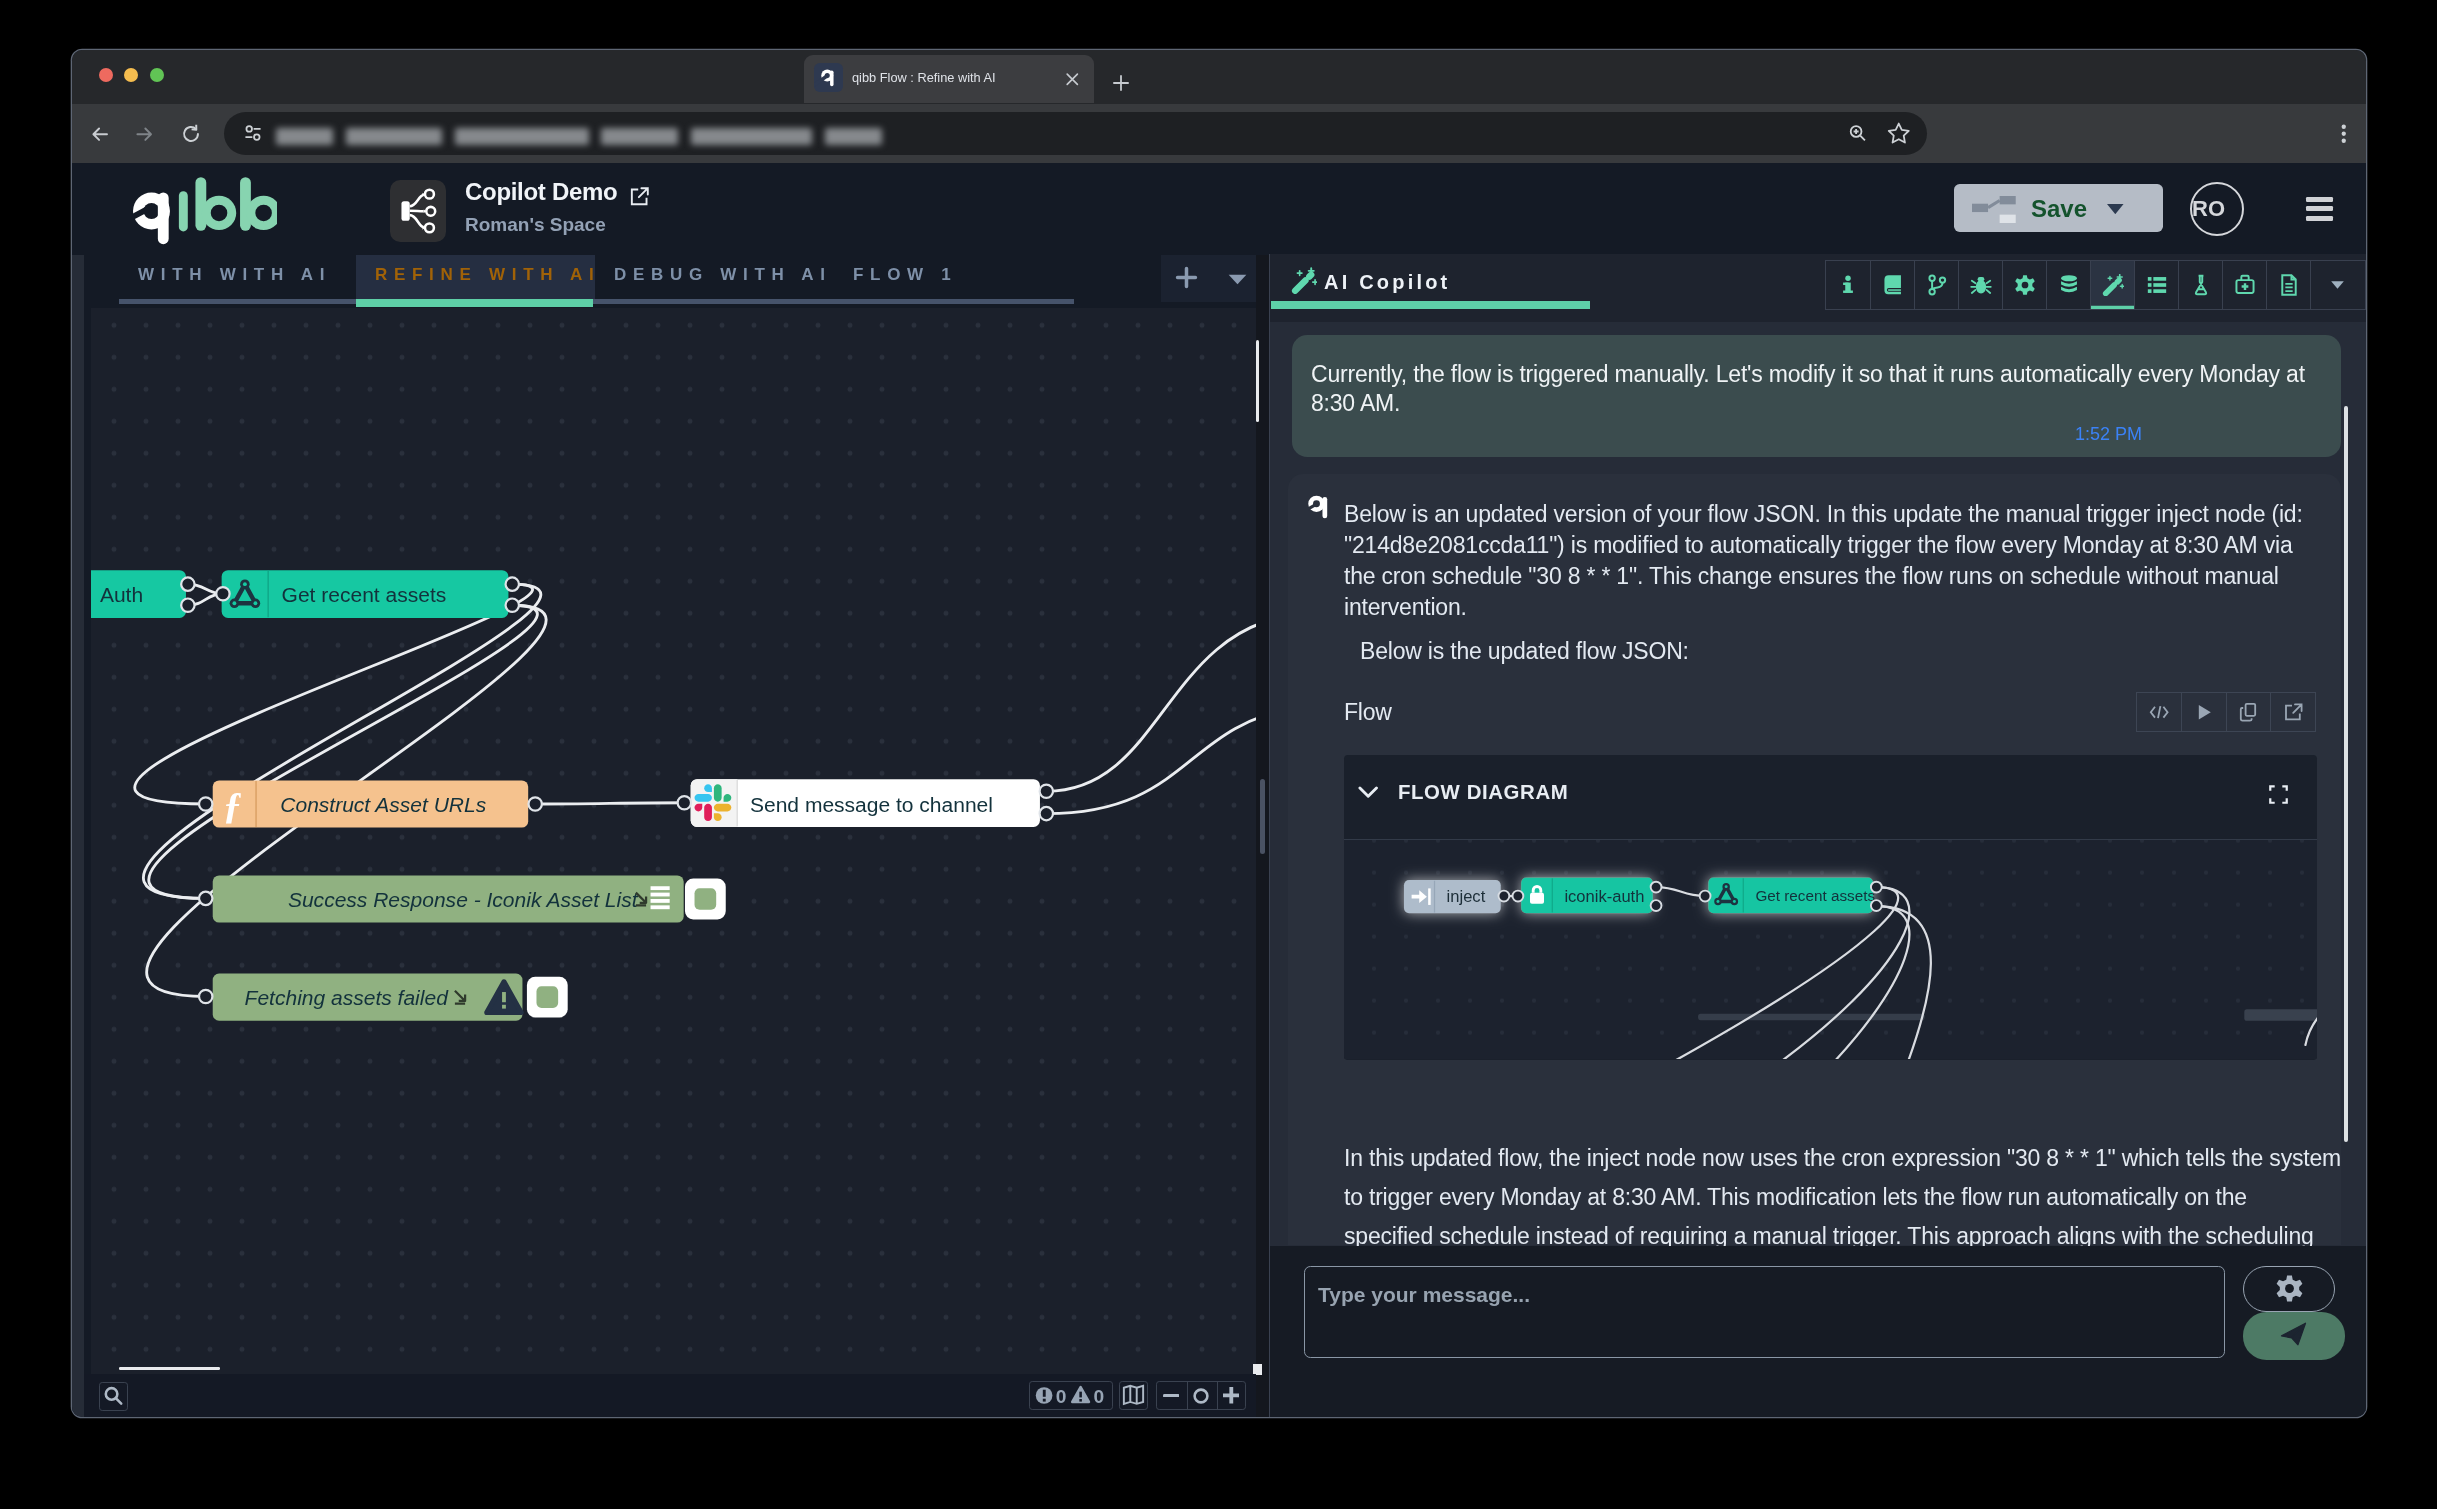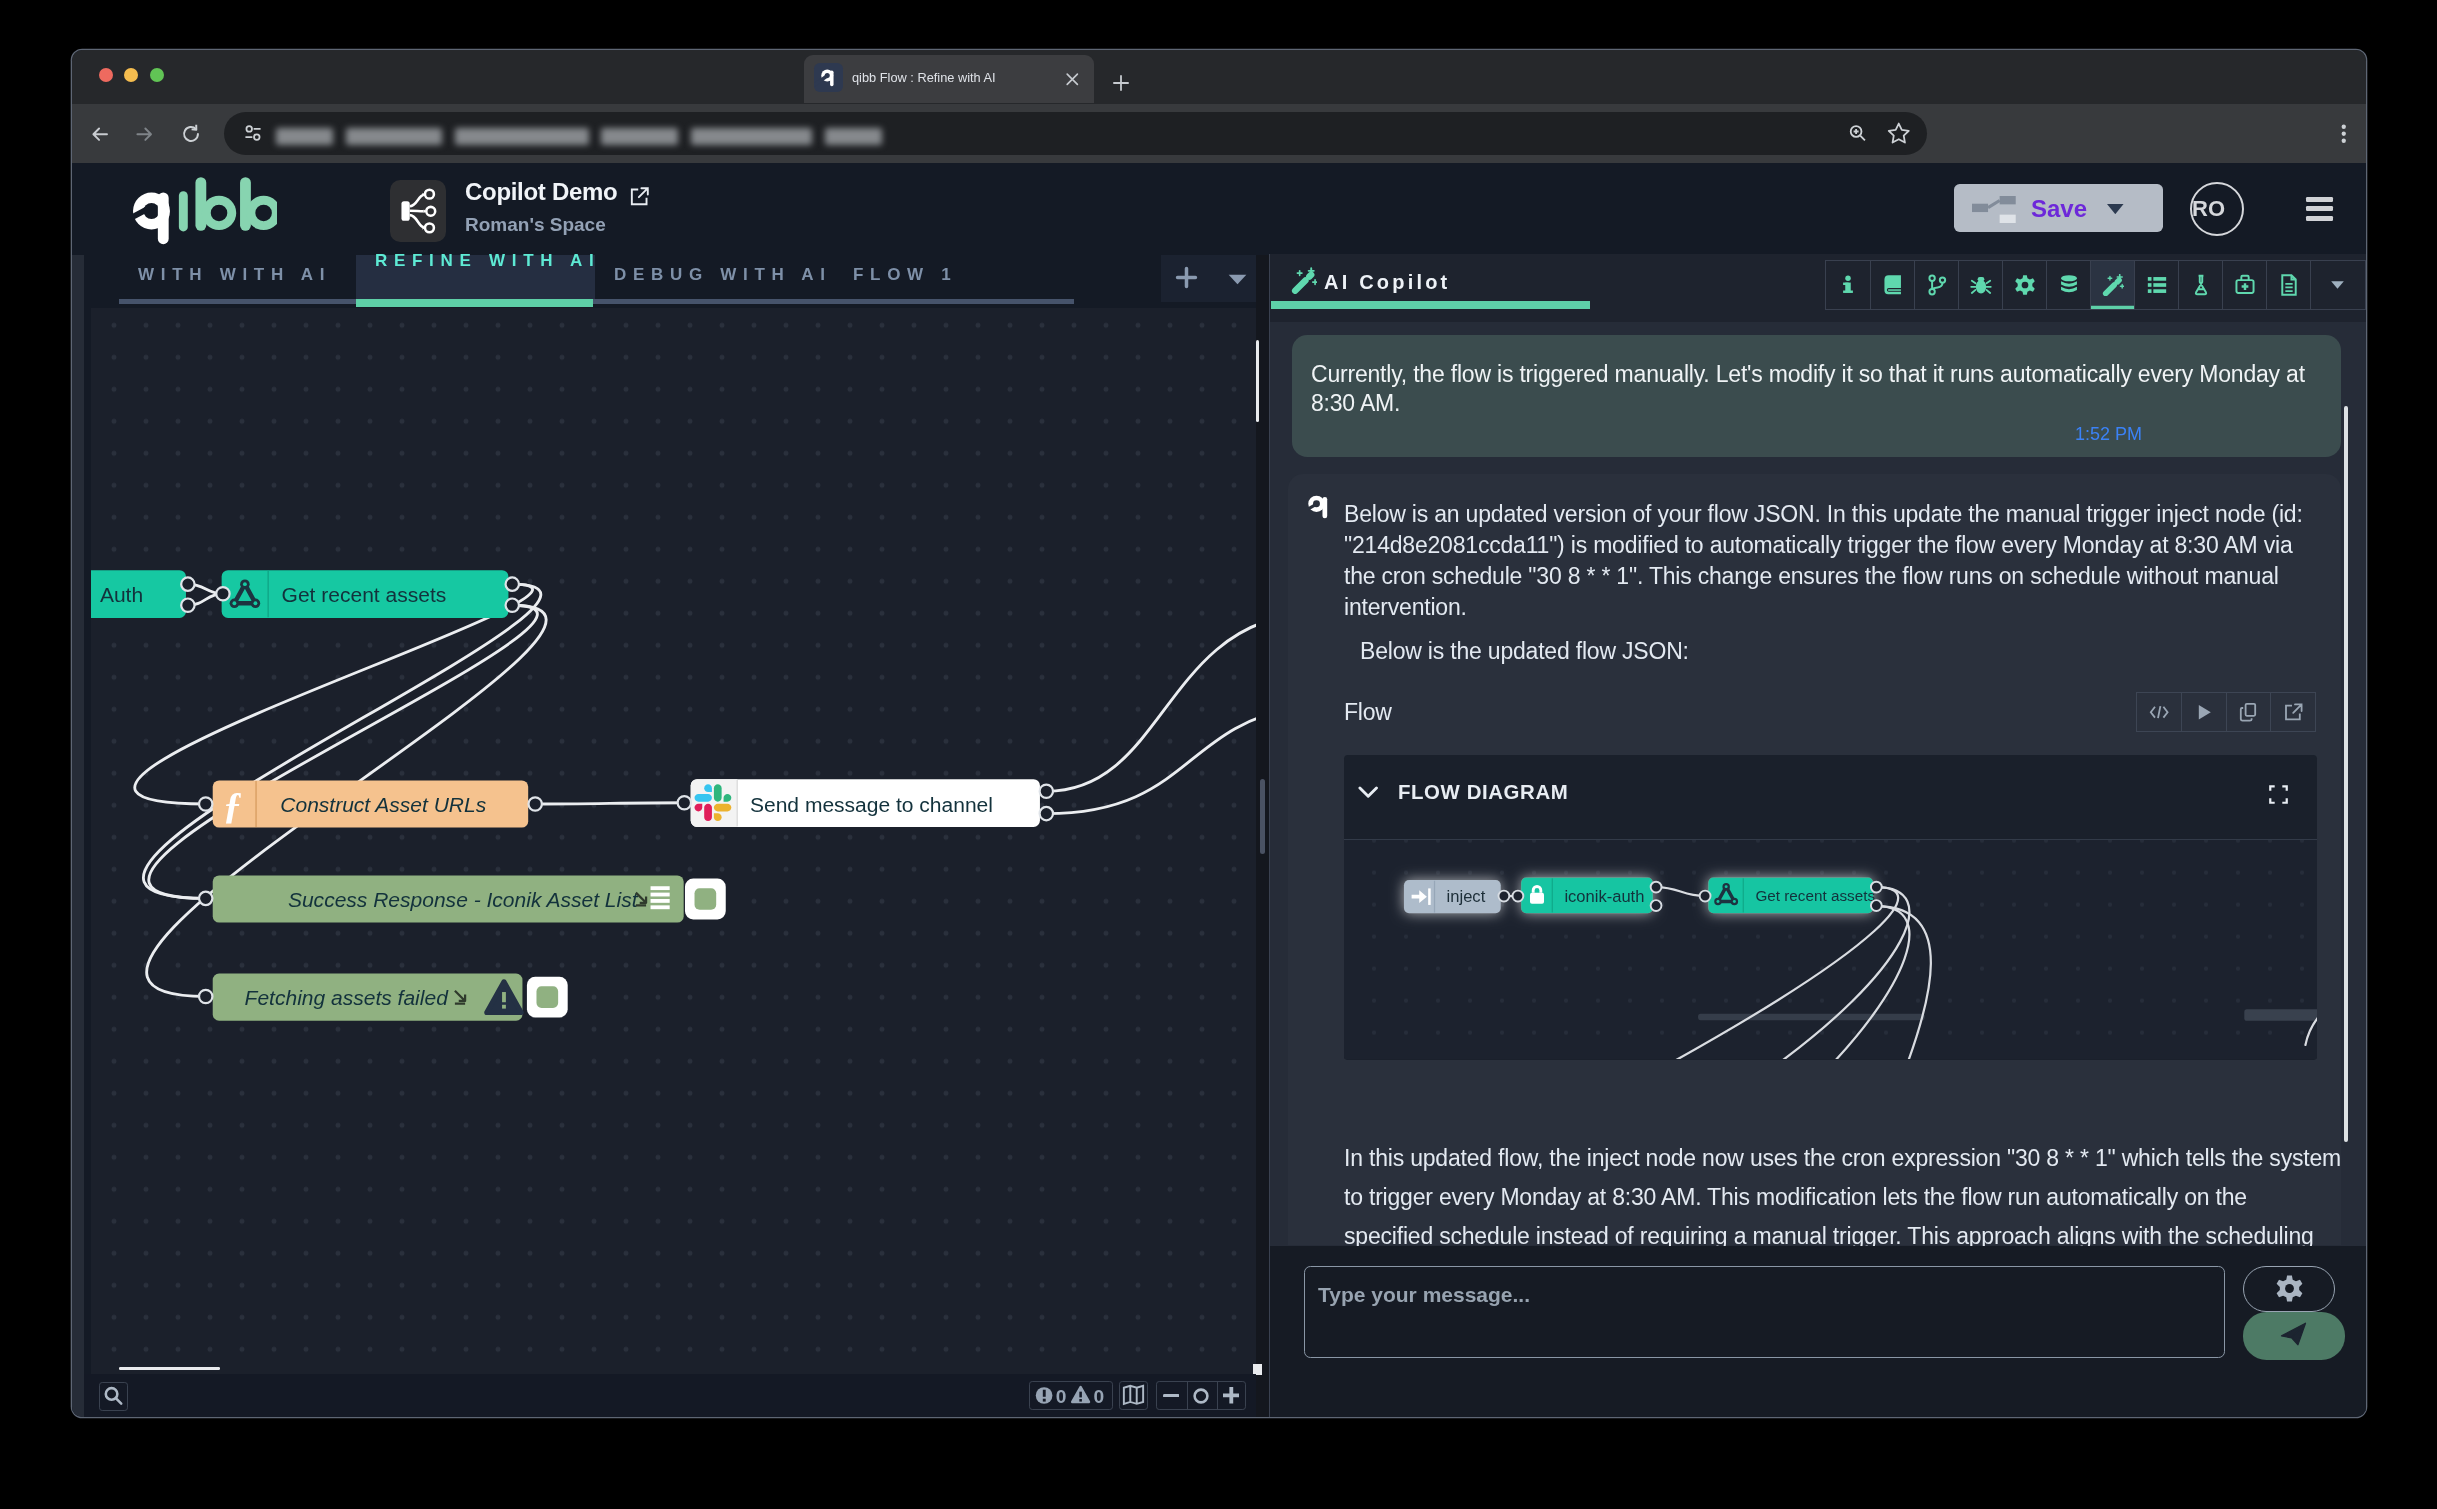--- a/index.html
+++ b/index.html
@@ -153,35 +153,35 @@
 
     <div class="abs" style="left:1882px; top:21px; width:209px; height:48px; background:#b5bcc6; border-radius:5.7px;">
       <svg class="abs" style="left:18px; top:10.2px;" width="45" height="31" viewBox="0 0 70 48">
           <g fill="#828c9a">
             <rect x="0" y="15" width="25" height="13"></rect>
             <rect x="43" y="3" width="25" height="13"></rect>
             <rect x="43" y="32" width="25" height="13" fill="#dfe3e8"></rect>
             <path d="M25 21 L43 10" stroke="#828c9a" stroke-width="5"></path>
           </g>
         </svg>
-      <div class="abs" style="left:77px; top:11px; font-size:24px; color:#6d28d9; font-weight:bold;">Save</div>
+      <div class="abs" style="left:77px; top:11px; font-size:24px; color:#14532d; font-weight:bold;">Save</div>
       <svg class="abs" style="left:153px; top:20px;" width="16.6" height="10.2" viewBox="0 0 26 16">
           <path d="M0 0 H26 L13 16 z" fill="#2c3a50"></path>
         </svg>
     </div>
 
     <div class="abs" style="left:2118px; top:18.5px; width:54px; height:54px; border-radius:50%; border:2.6px solid #d5d7db; color:#d5d7db; font-size:22px; font-weight:bold; text-align:left; line-height:50px;">RO</div>
 
     <div class="abs" style="left:2234px; top:34px; width:27.4px; height:5.1px; background:#d0d2d6; border-radius:1.3px;"></div>
     <div class="abs" style="left:2234px; top:43px; width:27.4px; height:5.1px; background:#d0d2d6; border-radius:1.3px;"></div>
     <div class="abs" style="left:2234px; top:53px; width:27.4px; height:5.1px; background:#d0d2d6; border-radius:1.3px;"></div>
 
     <div class="abs" style="left:284px; top:92px; width:239px; height:45px; background:#252e41;"></div>
     <div class="tabtxt" style="left:66px; top:102px;">WITH WITH AI</div>
-    <div class="tabtxt" style="left:303px; top:88px; color:#5eead4;">REFINE WITH AI</div>
+    <div class="tabtxt" style="left:303px; top:102px; color:#a16207;">REFINE WITH AI</div>
     <div class="tabtxt" style="left:542px; top:102px;text-align:center;">DEBUG WITH AI</div>
     <div class="tabtxt" style="left:781px; top:102px;">FLOW 1</div>
     <div class="abs" style="left:47px; top:136px; width:955px; height:5.1px; background:#46536b;"></div>
     <div class="abs" style="left:284px; top:136px; width:237px; height:8.3px; background:#5ecfa7;"></div>
     <div class="abs" style="left:1089px; top:92px; width:101px; height:47px; background:#1b2230;"></div>
     <svg class="abs" style="left:1103px; top:103px;" width="23" height="23" viewBox="0 0 36 36">
         <path d="M18 4 V32 M4 18 H32" stroke="#8a9ab0" stroke-width="5.5" stroke-linecap="round"></path>
       </svg>
     <svg class="abs" style="left:1156px; top:111px;" width="19" height="11" viewBox="0 0 30 17">
         <path d="M1 1 H29 L15 16 z" fill="#8a9ab0"></path>

